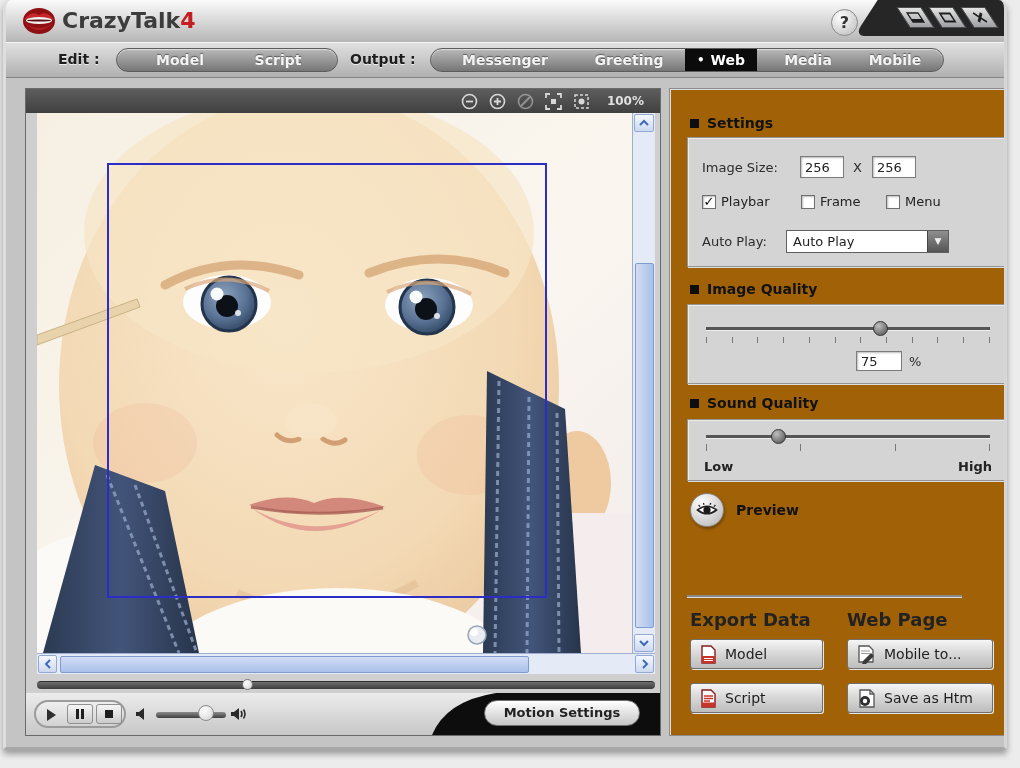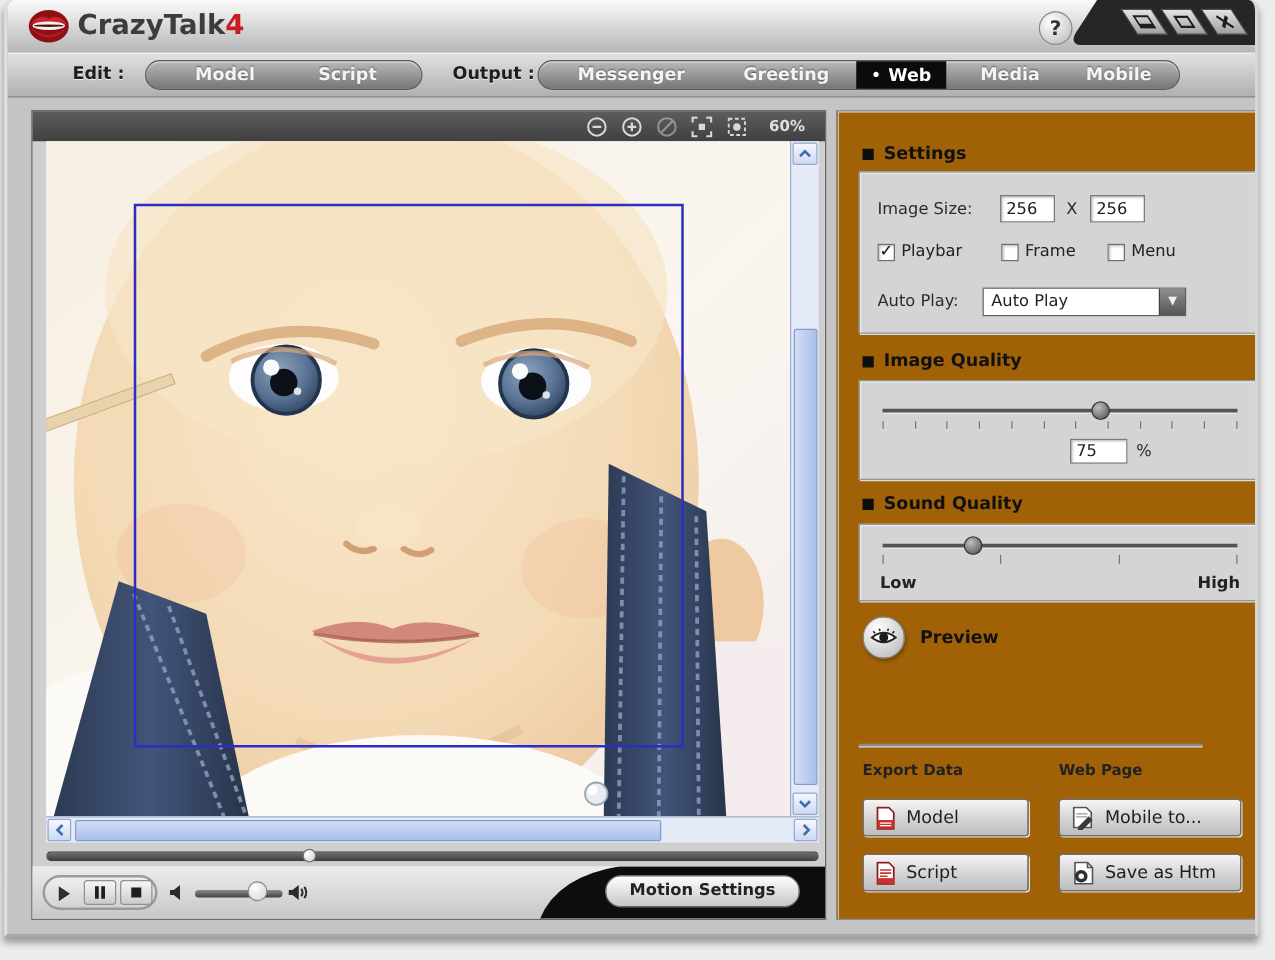--- a/index.html
+++ b/index.html
@@ -109,21 +109,21 @@
   .slider-track { position:absolute; left:18px; right:18px; height:3px; background:#555; box-shadow:0 1px 0 #eee; }
   .slider-knob { position:absolute; width:15px; height:15px; border-radius:50%; margin-left:-7px;
                  background:radial-gradient(circle at 35% 30%,#bfbfbf,#4c4c4c); border:1px solid #333; cursor:grab; }
   .ticks { position:absolute; left:18px; right:18px; display:flex; justify-content:space-between; }
   .tick { width:1px; background:#787878; }
   .range-label { position:absolute; font-size:13px; font-weight:bold; color:#222; }
   .preview-btn { position:absolute; left:20px; top:404px; width:34px; height:34px; border-radius:50%;
                  background:radial-gradient(circle at 35% 28%,#ffffff,#b3b3b3); border:1px solid #858585;
                  box-shadow:1px 2px 3px rgba(0,0,0,.3); display:flex; align-items:center; justify-content:center; cursor:pointer; }
   .divider { position:absolute; left:17px; top:506px; width:275px; height:2px; background:#8a8a8a; box-shadow:0 1px 0 #dcdcdc; }
-  .grp-label { position:absolute; top:520px; font-size:12px; font-weight:bold; color:#222; }
+  .grp-label { position:absolute; top:520px; font-size:18px; font-weight:bold; color:#222; }
   .pbtn { position:absolute; height:30px; background:linear-gradient(#f6f6f6,#d9d9d9 45%,#bdbdbd);
           border:1px solid #6f6f6f; border-radius:3px; box-shadow:1px 1px 0 #e6e6e6;
           display:flex; align-items:center; gap:8px; padding-left:9px; cursor:pointer; }
   .pbtn-label { font-size:14px; color:#1e1e1e; }
 </style>
 </head>
 <body>
 
 <div class="window">
 
@@ -158,21 +158,21 @@
       </div>
     </div>
   </div>
 
   <div class="toolbar">
     <span class="tb-label" style="left:52px;">Edit :</span>
     <div class="pill" style="left:110px; width:222px;">
       <span class="pill-item" style="left:18px; width:90px;">Model</span>
       <span class="pill-item" style="left:116px; width:90px;">Script</span>
     </div>
-    <span class="tb-label" style="left:356px;">Output :</span>
+    <span class="tb-label" style="left:344px;">Output :</span>
     <div class="pill" style="left:424px; width:514px;">
       <span class="pill-item" style="left:14px; width:120px;">Messenger</span>
       <span class="pill-item" style="left:146px; width:104px;">Greeting</span>
       <span class="pill-item sel" style="left:254px; width:72px;"><span class="dot">•</span><span>Web</span></span>
       <span class="pill-item" style="left:334px; width:86px;">Media</span>
       <span class="pill-item" style="left:424px; width:80px;">Mobile</span>
     </div>
   </div>
 
   <div class="viewer">
@@ -190,21 +190,21 @@
           <path d="M4 13 L13 4" stroke="#d8d8d8" stroke-width="1.8"></path>
         </svg>
       <svg class="v-icon" viewBox="0 0 17 17">
           <path d="M1 5 V1 H5 M12 1 H16 V5 M16 12 V16 H12 M5 16 H1 V12" fill="none" stroke="#d8d8d8" stroke-width="1.8"></path>
           <rect x="6" y="6" width="5" height="5" fill="#d8d8d8"></rect>
         </svg>
       <svg class="v-icon" viewBox="0 0 17 17">
           <rect x="2" y="2" width="13" height="13" fill="none" stroke="#d8d8d8" stroke-width="1.5" stroke-dasharray="3 2"></rect>
           <circle cx="8.5" cy="8.5" r="3" fill="#d8d8d8"></circle>
         </svg>
-      <span class="v-zoom">60%</span>
+      <span class="v-zoom">100%</span>
     </div>
 
     <div class="photo">
       <svg width="595" height="540" viewBox="0 0 595 540">
         <defs>
           <linearGradient id="bgGrad" x1="0" y1="0" x2="1" y2="1">
             <stop offset="0" stop-color="#f6efe2"></stop>
               <stop offset=".55" stop-color="#faf6ef"></stop>
               <stop offset="1" stop-color="#f3ecec"></stop>
           </linearGradient>

